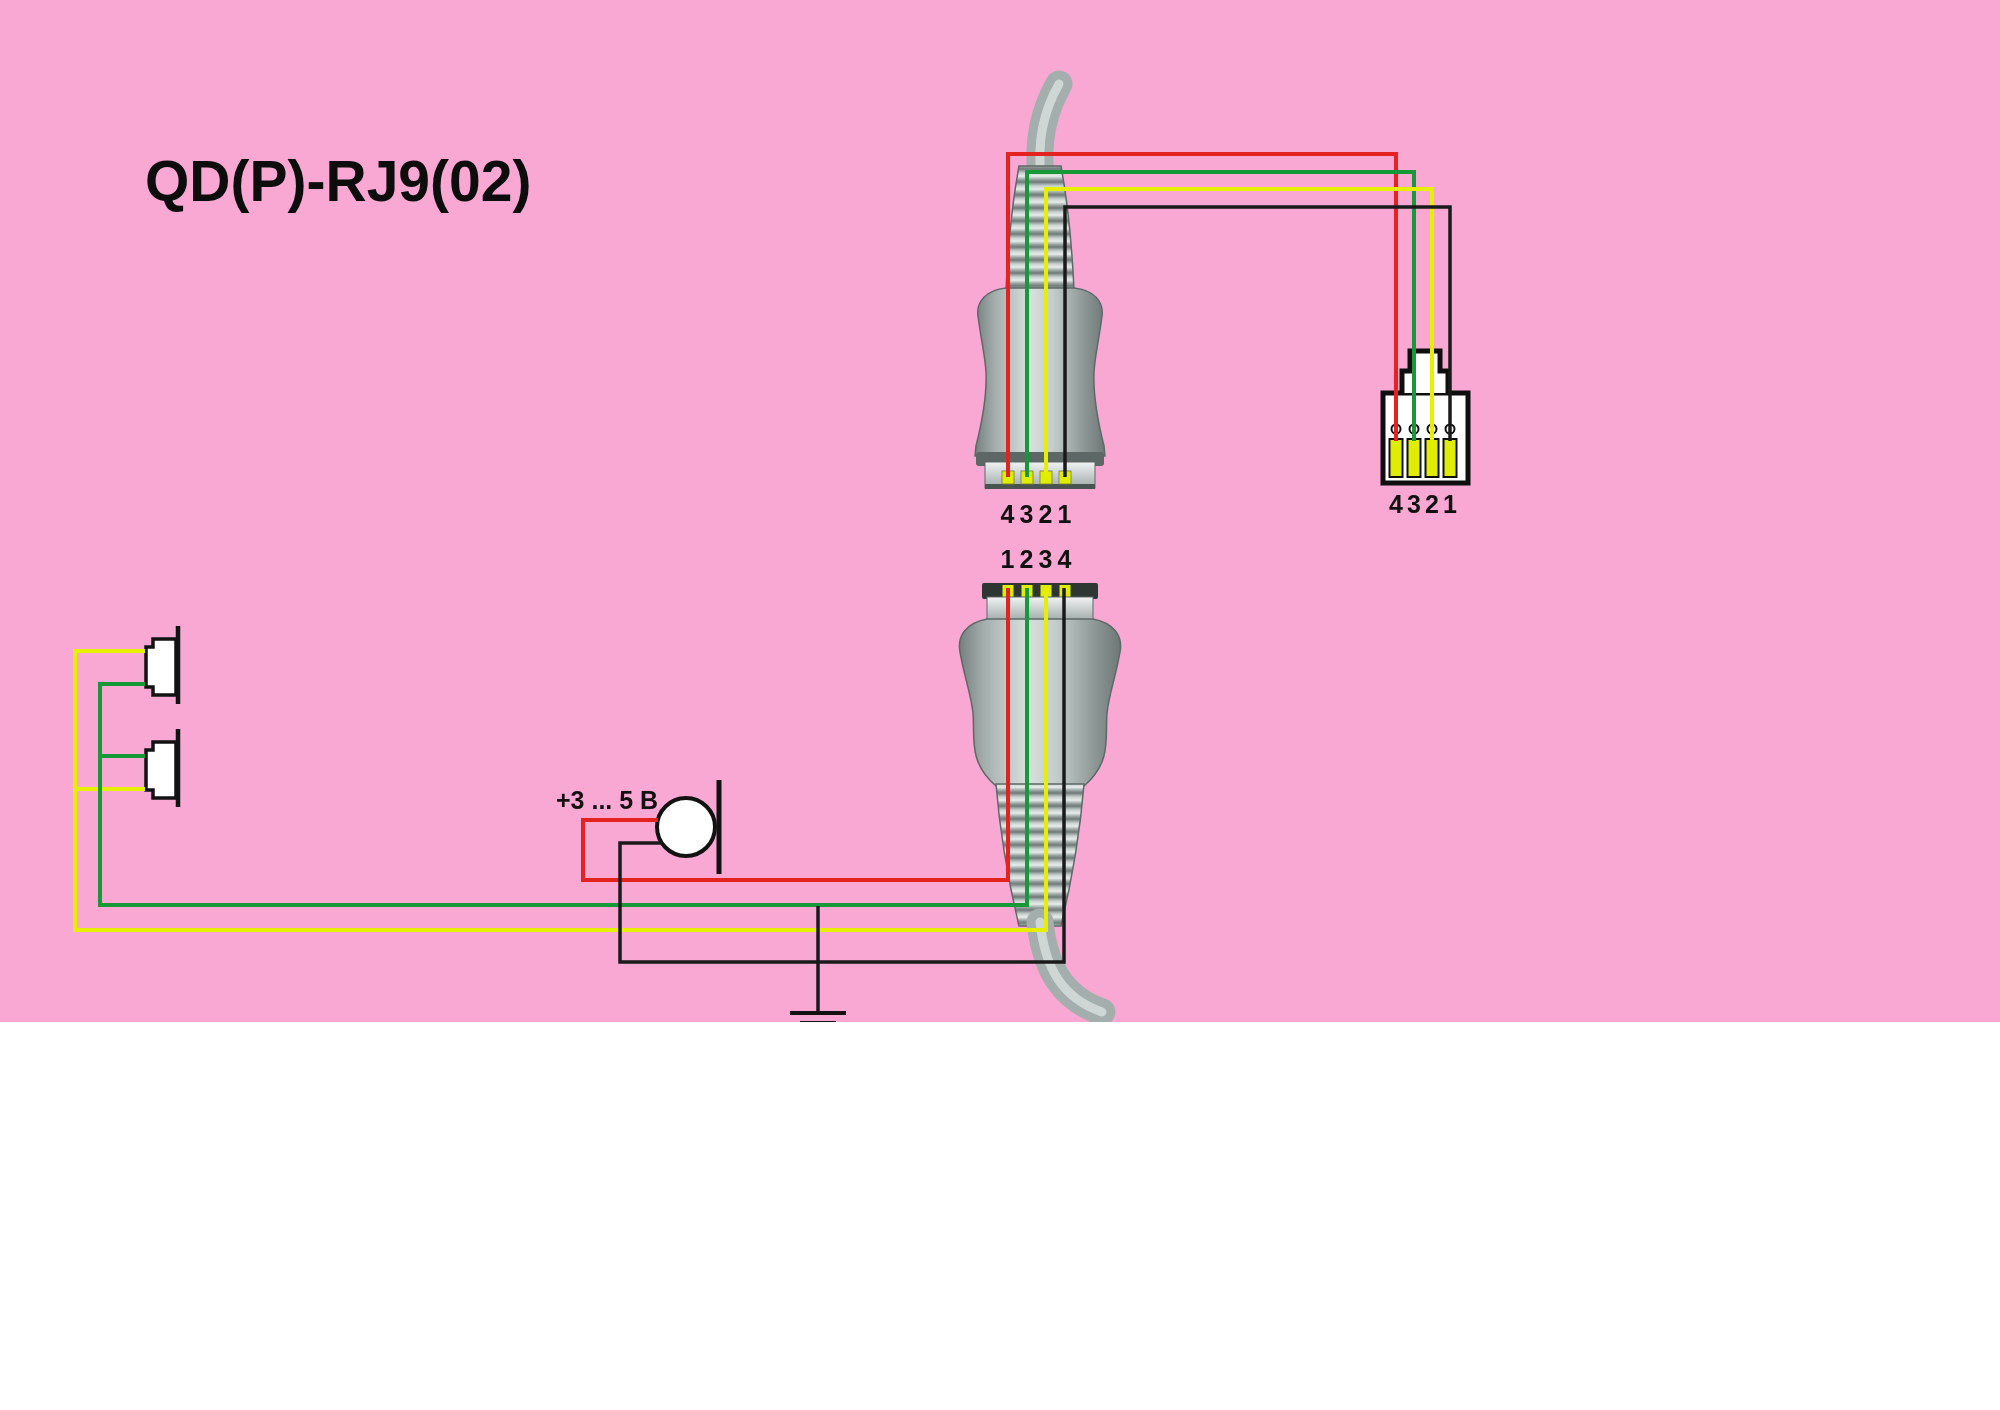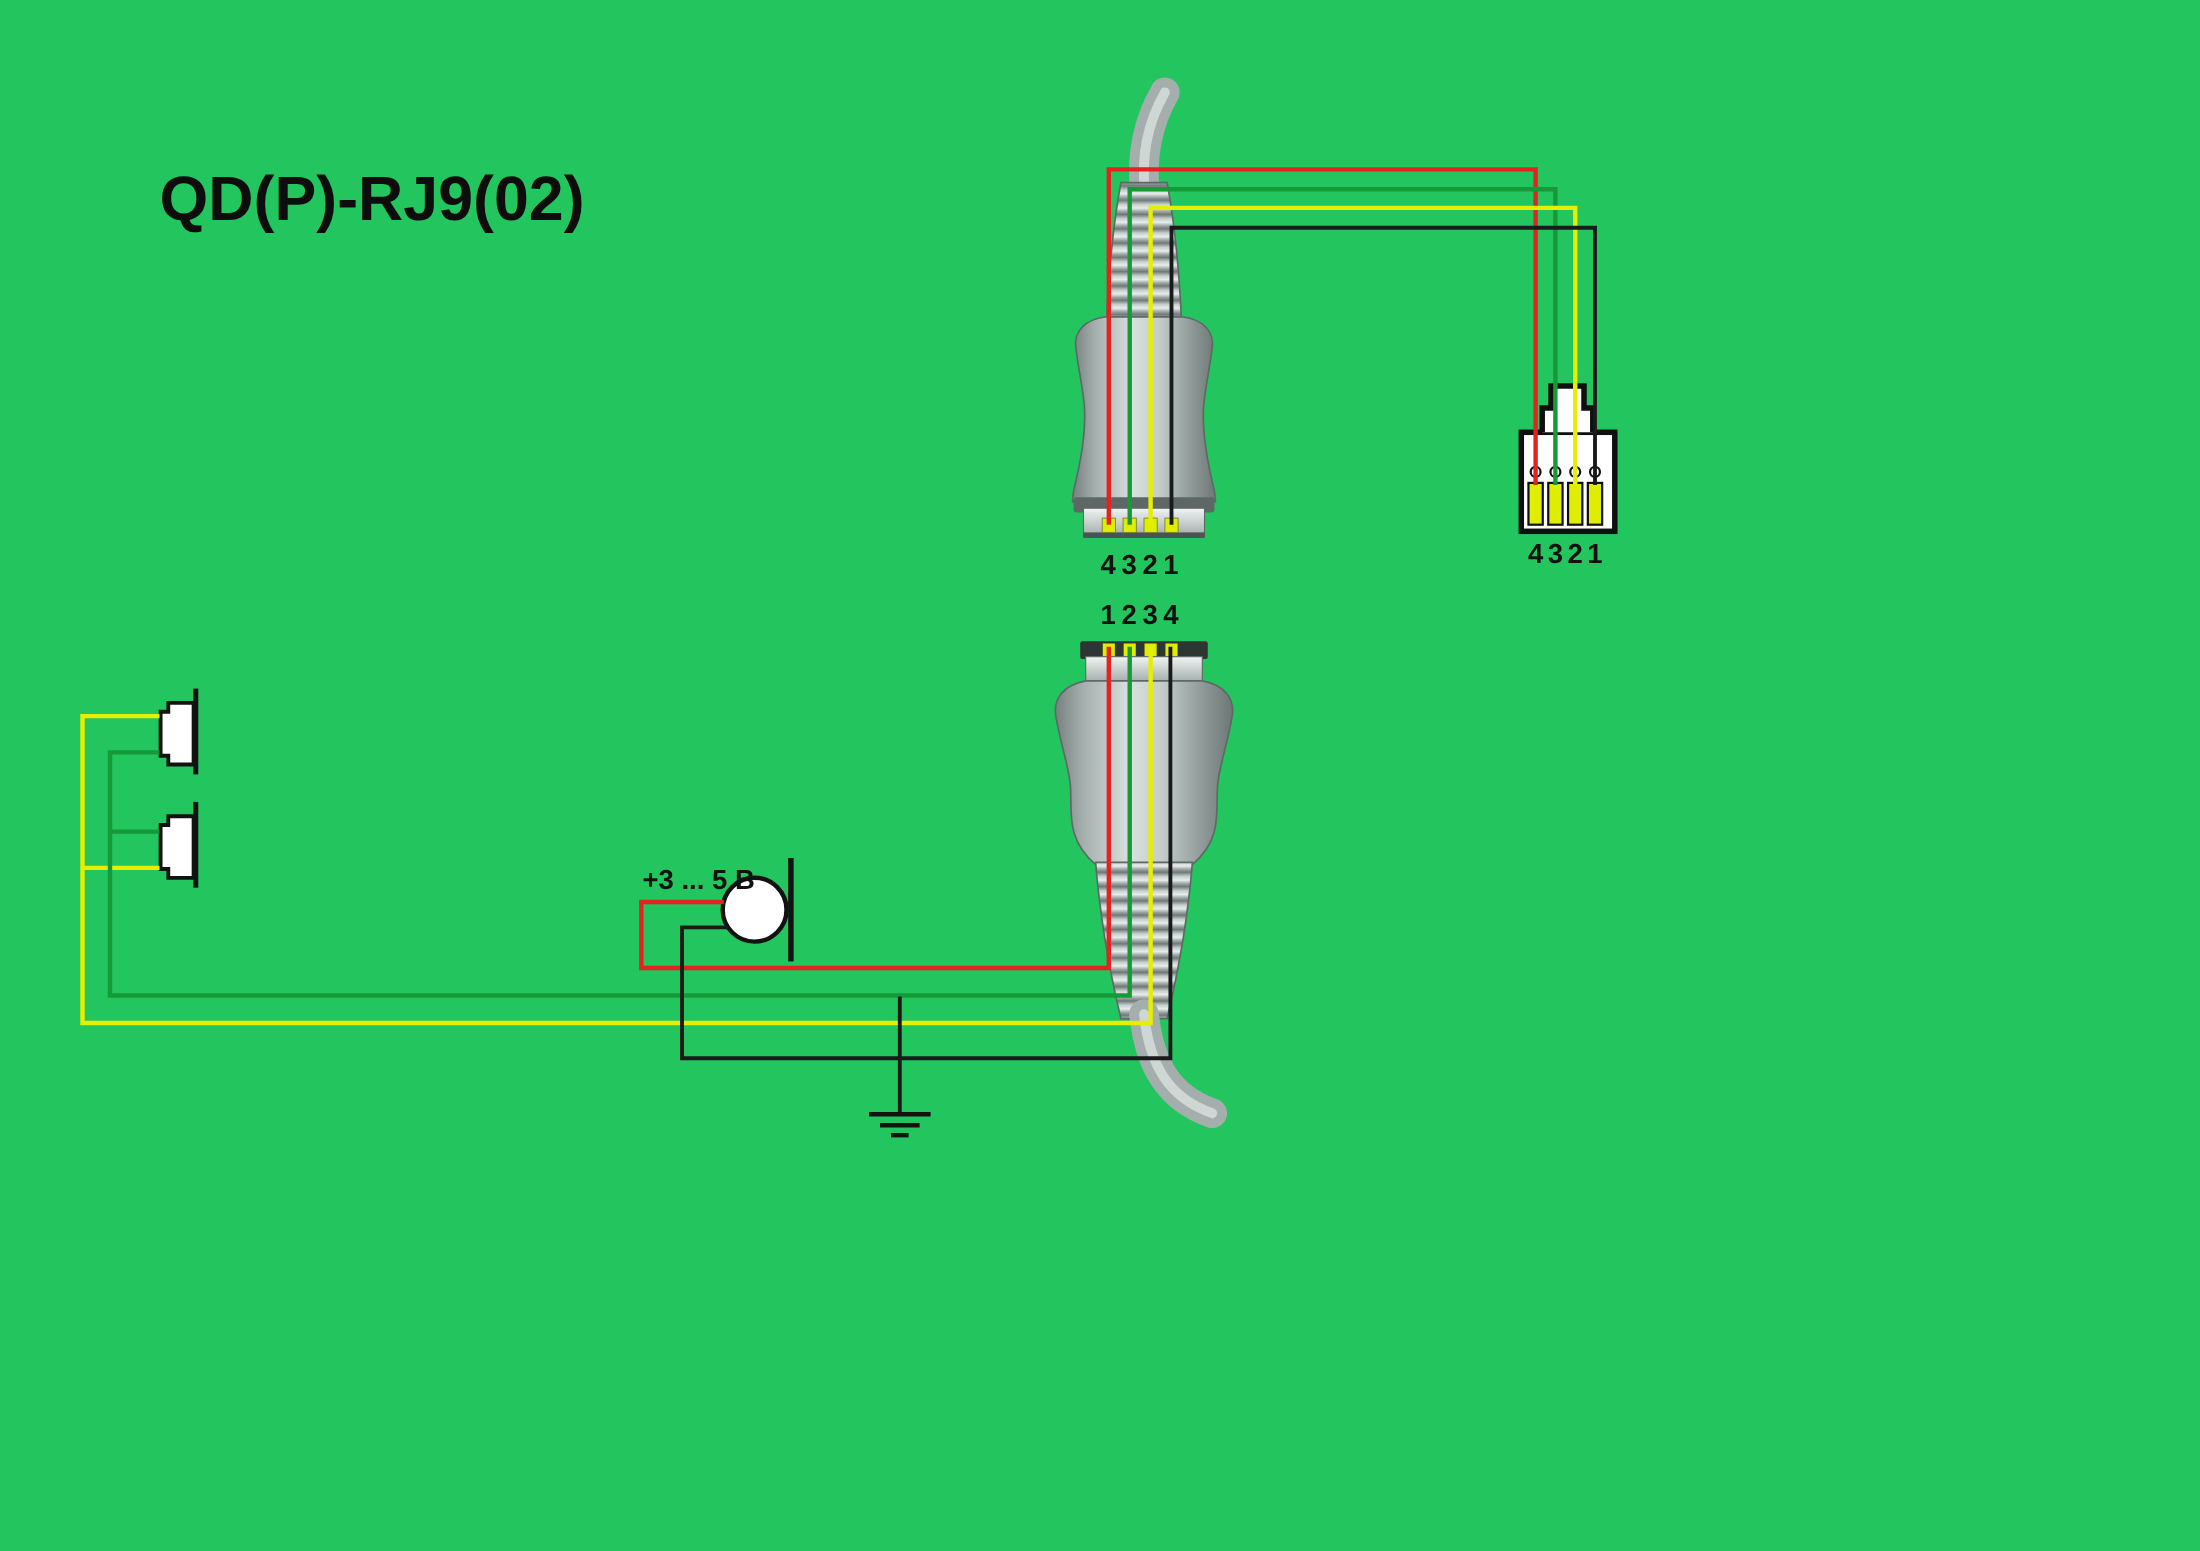--- a/index.html
+++ b/index.html
@@ -1,17 +1,17 @@
 <!DOCTYPE html>
 <html style="--wire_red: #e42320; --wire_green: #169a38; --wire_yellow: #e6ef00; --wire_black: #1a1a1a; --contact_yellow: #dfee00;"><head>
 <meta charset="utf-8">
 <style>
   html,body { margin:0; padding:0; background:#ffffff; }
   .canvas {
-    position:relative; width:2000px; height:1410px; background:#22c55e;
+    position:relative; width:2000px; height:1022px; background:#f9a8d4;
     font-family:"Liberation Sans", sans-serif; overflow:hidden;
   }
   .canvas svg { position:absolute; left:0; top:0; }
 
   
   .w { fill:none; stroke-width:4; stroke-linejoin:miter; }
   .w-red    { stroke:var(--wire_red,#e42320); }
   .w-green  { stroke:var(--wire_green,#169a38); }
   .w-yellow { stroke:var(--wire_yellow,#e6ef00); }
   .w-black  { stroke:var(--wire_black,#1a1a1a); stroke-width:3.5; }
@@ -23,21 +23,21 @@
     position:absolute; left:145px; top:146px;
     font-size:57px; line-height:70px; font-weight:700; color:#0d0d0d;
     letter-spacing:0px; white-space:nowrap;
   }
   .pin-labels { position:absolute; display:flex; font-weight:700; font-size:25px; color:#111; }
   .pin-labels span { display:inline-block; text-align:center; }
   .pin-labels.qd span  { width:19px; }
   .pin-labels.rj9 span { width:18px; }
   .mic-label {
     position:absolute; left:556px; top:786px;
-    font-weight:700; font-size:25px; color:#111; white-space:nowrap;margin-left:28px;
+    font-weight:700; font-size:25px; color:#111; white-space:nowrap;
   }
 </style>
 </head>
 <body>
 
 <div class="canvas">
 
   <svg width="2000" height="1410" viewBox="0 0 2000 1410">
     <defs>
       <linearGradient id="gradBody" x1="0" y1="0" x2="1" y2="0">

